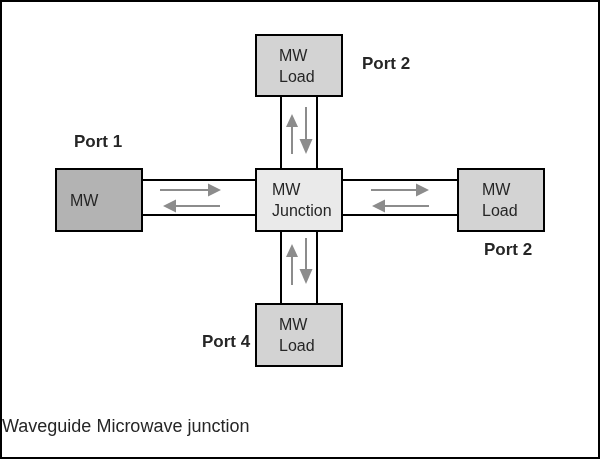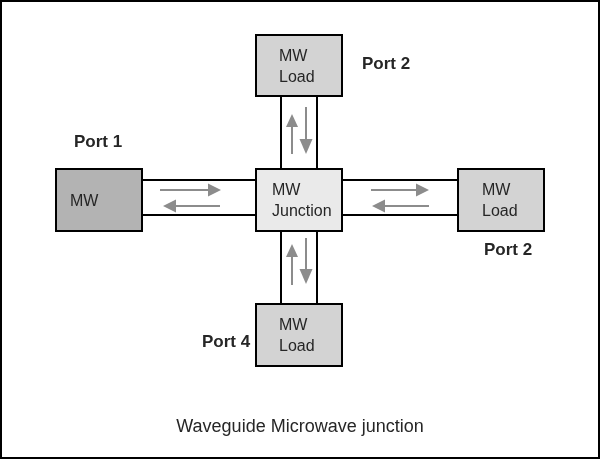--- a/index.html
+++ b/index.html
@@ -43,21 +43,21 @@
   #box-load-bottom { left: 253px; top: 301px; width: 88px; height: 64px; background: var(--load-fill, #d3d3d3); padding-left: 22px; }
 
   
   .port-label { position: absolute; font-size: 17px; z-index: 2; white-space: nowrap; font-weight: bold; }
   #label-port1 { left: 72px;  top: 130px; }
   #label-port2 { left: 360px; top: 52px; }
   #label-port3 { left: 482px; top: 238px; }
   #label-port4 { left: 192px; top: 330px; margin-left: 8px; }
 
   
-  .caption { position: absolute; left: 0; right: 0; top: 414px; text-align: center; font-size: 18px; z-index: 2; }
+  .caption { position: absolute; left: 0; right: 0; top: 414px; text-align: left; font-size: 18px; z-index: 2; }
 
   
   svg.arrows { position: absolute; left: 0; top: 0; z-index: 3; pointer-events: none; color: var(--arrow, #8c8c8c); }
   svg.arrows path { stroke: currentColor; stroke-width: 2; fill: none; }
   svg.arrows polygon { fill: currentColor; }
 </style>
 </head>
 <body>
 
 <div class="canvas">

